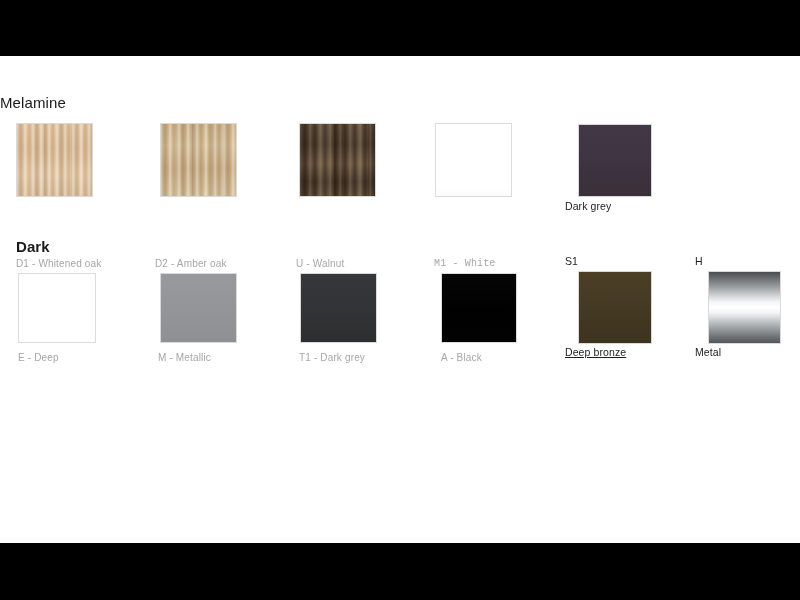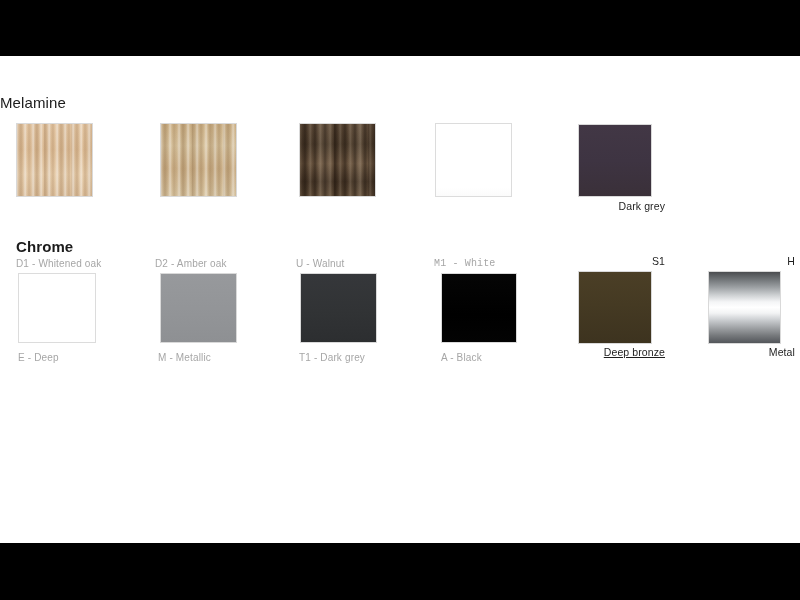--- a/index.html
+++ b/index.html
@@ -48,21 +48,21 @@
     white-space: nowrap;
     letter-spacing: .15px;
     text-align: center;
   }
   .cap.dark {
     font-size: 10.5px;
     line-height: 13px;
     color: #1e1e1e;
     letter-spacing: .1px;
   }
-  .cap.center { text-align: right; }
+  .cap.center { text-align: left; }
 
   
   .tex-whitened-oak {
     background-image:
       repeating-linear-gradient(90deg,
         rgba(255,255,255,0.50) 0px, rgba(255,255,255,0.00) 2px,
         rgba(150,110,70,0.22) 4px, rgba(255,255,255,0.00) 6px,
         rgba(255,255,255,0.42) 8px),
       repeating-linear-gradient(90deg,
         rgba(120,84,48,0.16) 0px, rgba(120,84,48,0.00) 11px,
@@ -137,21 +137,21 @@
     <div class="cell">
       <div class="chip nobord tex-white-panel" style="left:435px; top:67px; width:77px; height:74px;"></div>
       <div class="cap" style="left:434px; top:203px;font-family:Liberation Mono, monospace;">M1 - White</div>
     </div>
 
     <div class="cell">
       <div class="chip tex-dark-grey-mel" style="left:578px; top:68px; width:74px; height:73px;"></div>
       <div class="cap dark center" style="left:565px; top:144px; width:100px;">Dark grey</div>
     </div>
 
-    <div class="section-title metal">Chrome</div>
+    <div class="section-title metal">Dark</div>
 
     <div class="cell">
       <div class="chip nobord tex-e-white" style="left:18px; top:217px; width:78px; height:70px;"></div>
       <div class="cap" style="left:18px; top:297px;">E - Deep</div>
     </div>
 
     <div class="cell">
       <div class="chip tex-metallic" style="left:160px; top:217px; width:77px; height:70px;"></div>
       <div class="cap" style="left:158px; top:297px;">M - Metallic</div>
     </div>

